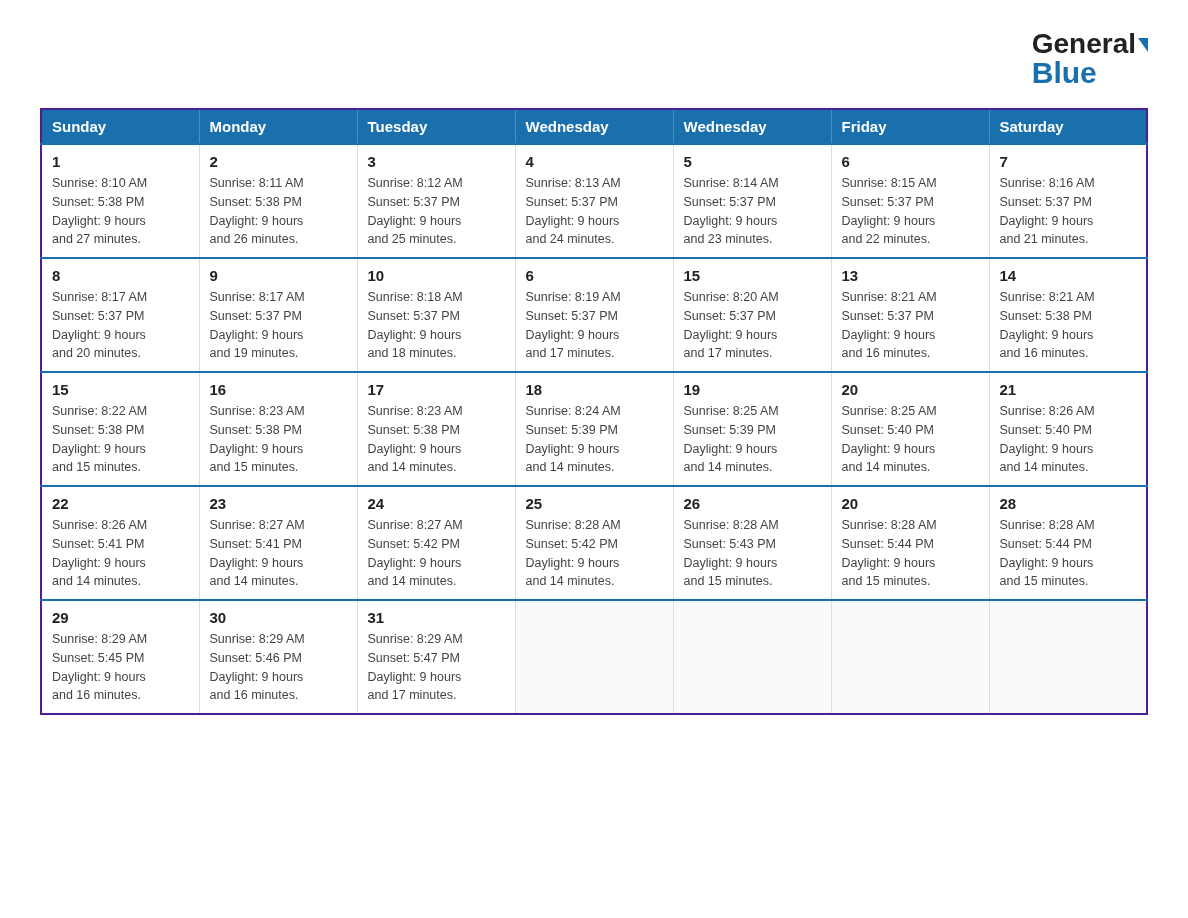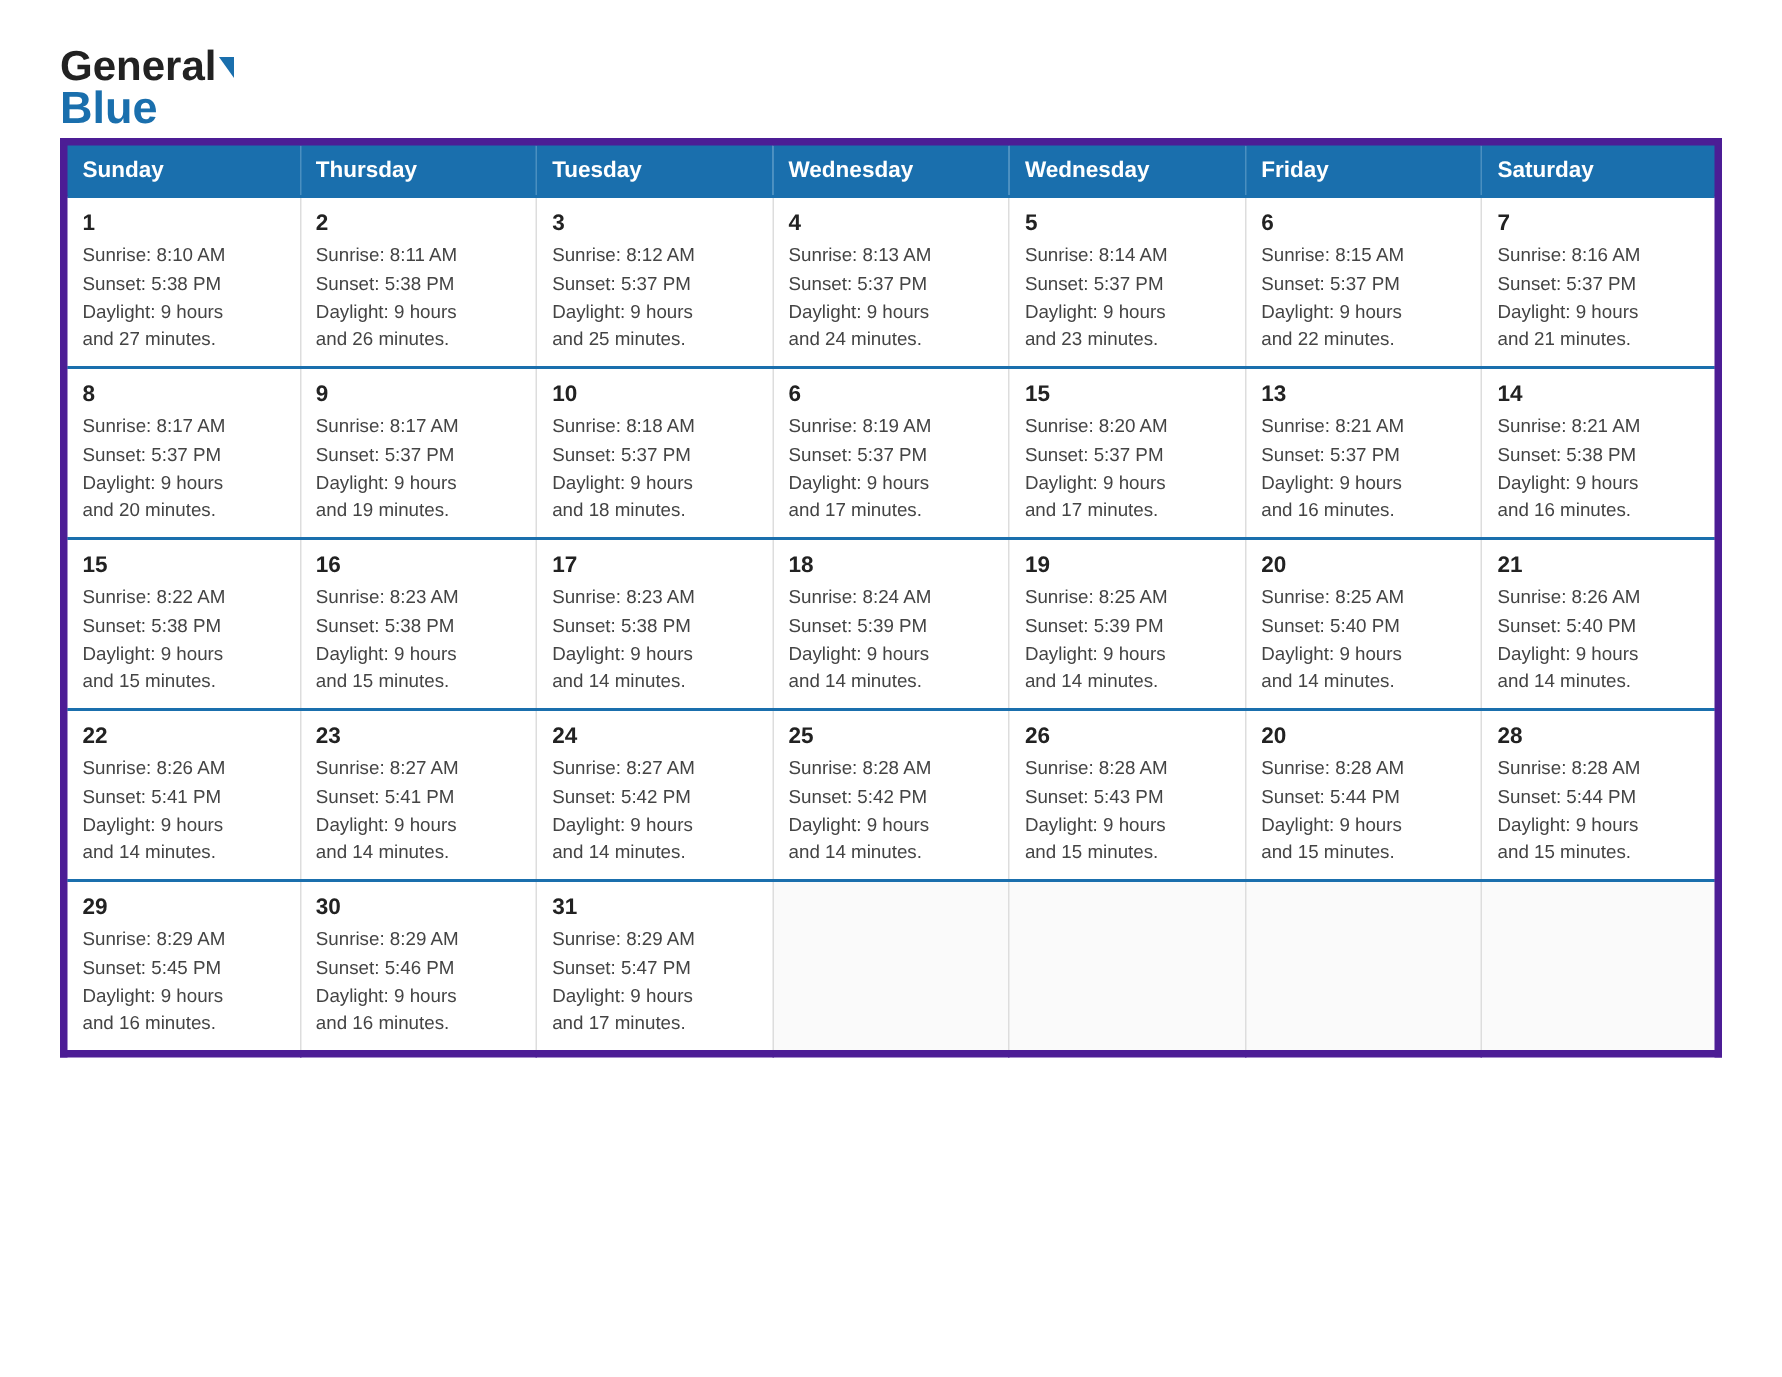--- a/index.html
+++ b/index.html
@@ -5,23 +5,23 @@
     * { box-sizing: border-box; margin: 0; padding: 0; }
     body {
       font-family: Arial, sans-serif;
       background: #fff;
       padding: 30px 40px;
       width: 1188px;
       min-height: 918px;
     }
     .header {
       display: flex;
-      justify-content: flex-start;
+      justify-content: flex-end;
       align-items: flex-start;
-      margin-bottom: 4px;
+      margin-bottom: 20px;
     }
     .logo {
       display: flex;
       flex-direction: column;
       align-items: flex-start;
     }
     .logo-general {
       font-size: 28px;
       font-weight: bold;
       color: #222;
@@ -55,21 +55,21 @@
       line-height: 1.1;
     }
     .title-section h2 {
       font-size: 22px;
       font-weight: normal;
       color: #333;
     }
     .calendar {
       width: 100%;
       border-collapse: collapse;
-      border: 5px solid #4c1d95;
+      border: 2px solid #4c1d95;
     }
     .calendar thead tr {
       background-color: #1a6fad;
     }
     .calendar thead th {
       color: #fff;
       font-size: 15px;
       font-weight: 600;
       padding: 8px 10px;
       text-align: left;
@@ -119,21 +119,21 @@
     <div>
       <span class="logo-blue">Blue</span>
     </div>
   </div>
 </div>
 
 <table class="calendar">
   <thead>
     <tr>
       <th>Sunday</th>
-      <th>Thursday</th>
+      <th>Monday</th>
       <th>Tuesday</th>
       <th>Wednesday</th>
       <th>Wednesday</th>
       <th>Friday</th>
       <th>Saturday</th>
     </tr>
   </thead>
   <tbody id="calendar-body">
   <tr>
         <td>

